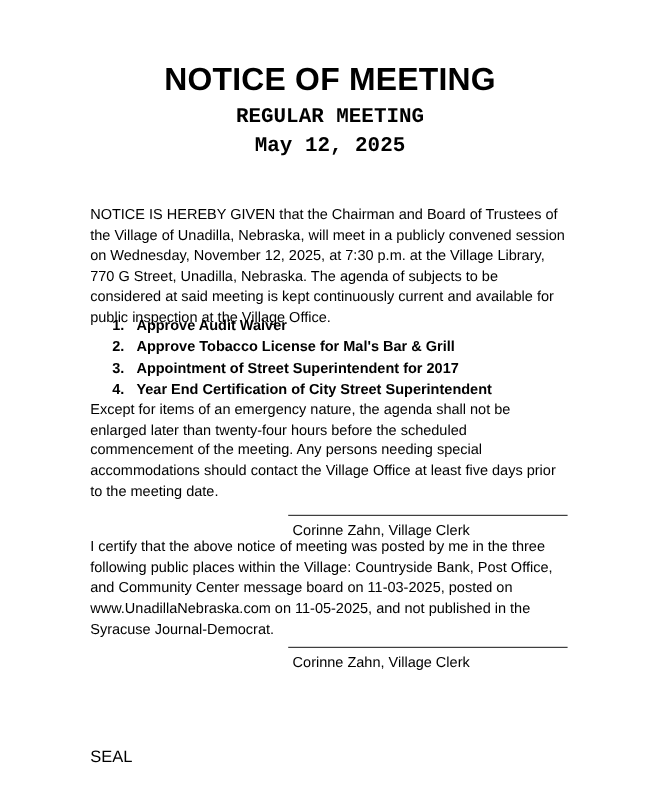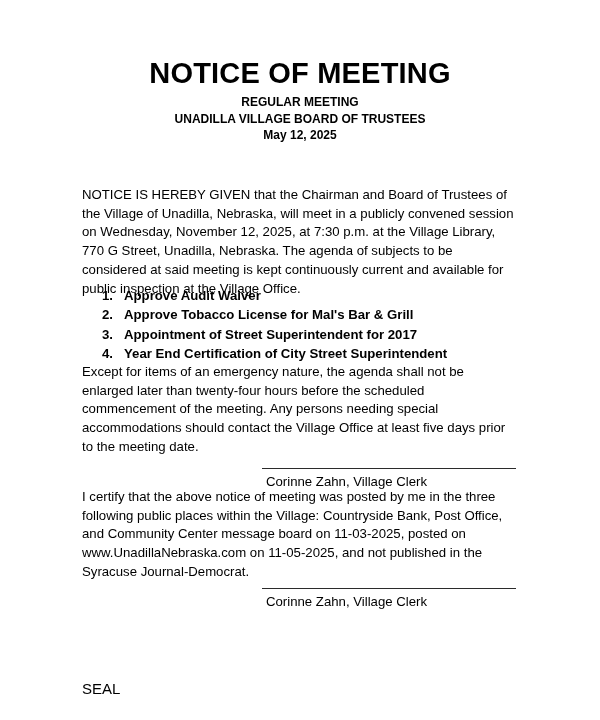--- a/index.html
+++ b/index.html
@@ -33,24 +33,25 @@
     text-align: center;
   }
   .doc-title {
     font-size: 29px;
     font-weight: bold;
     letter-spacing: 0.2px;
     line-height: 1.05;
     margin: 0 0 6px 0;
   }
   .doc-subtitle {
-    font-size: 12px;
+    font-size: 19px;
     font-weight: bold;
     line-height: 1.35;
     margin: 0;
+    font-family: Liberation Mono, monospace;
   }
 
   
   .body-block {
     position: absolute;
     left: 82px;
     width: 436px;
     font-size: 13.2px;
     line-height: 1.42;
     text-align: left;
@@ -121,21 +122,20 @@
   }
 </style>
 </head>
 <body>
 
 <div class="page">
 
   <div class="doc-header">
     <h1 class="doc-title">NOTICE OF MEETING</h1>
     <div class="doc-subtitle">REGULAR MEETING</div>
-    <div class="doc-subtitle">UNADILLA VILLAGE BOARD OF TRUSTEES</div>
     <div class="doc-subtitle">May 12, 2025</div>
   </div>
 
   <div class="body-block para-notice">
     <b>NOTICE IS HEREBY GIVEN</b><span> that the Chairman and Board of Trustees of the Village of Unadilla, Nebraska, will meet in a publicly convened session on Wednesday, November 12, 2025, at 7:30 p.m. at the Village Library, 770 G Street, Unadilla, Nebraska. The agenda of subjects to be considered at said meeting is kept continuously current and available for public inspection at the Village Office.</span>
   </div>
 
   <ol class="agenda-list">
     <li class="agenda-item">
       <span class="agenda-num">1.</span>

